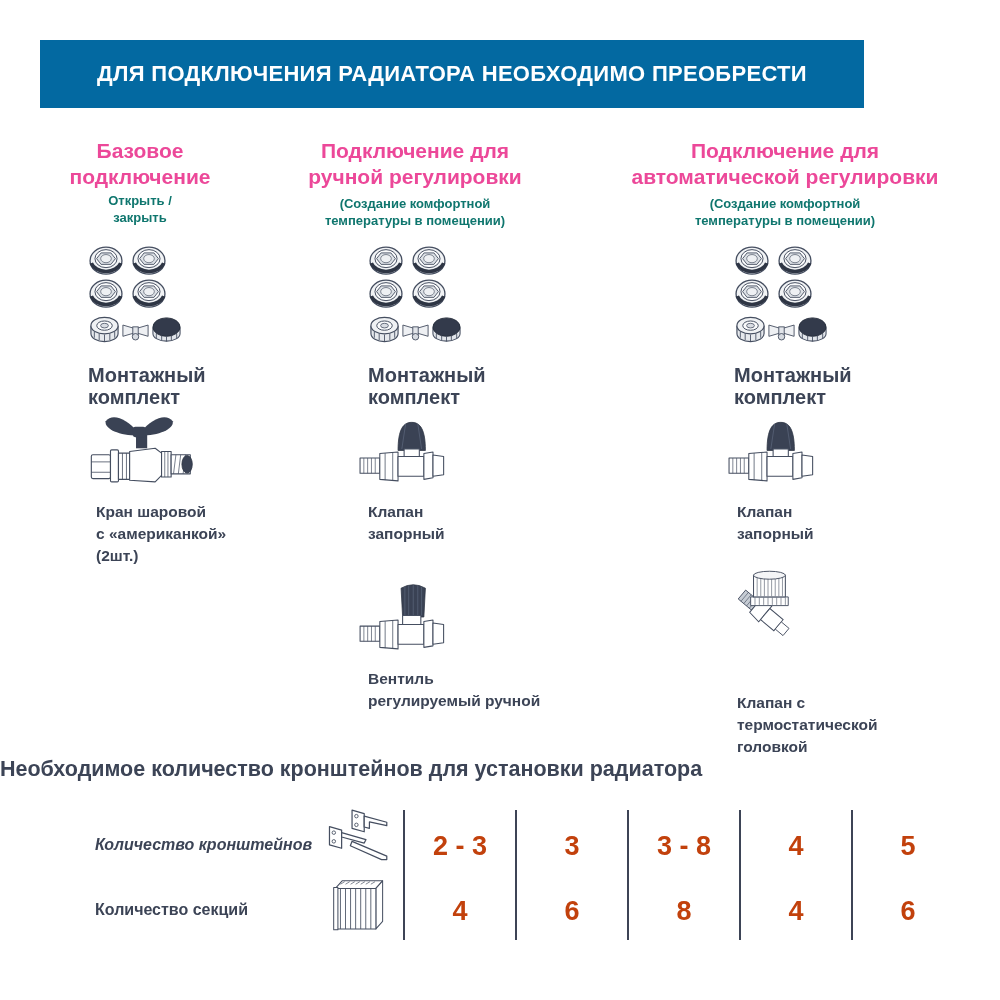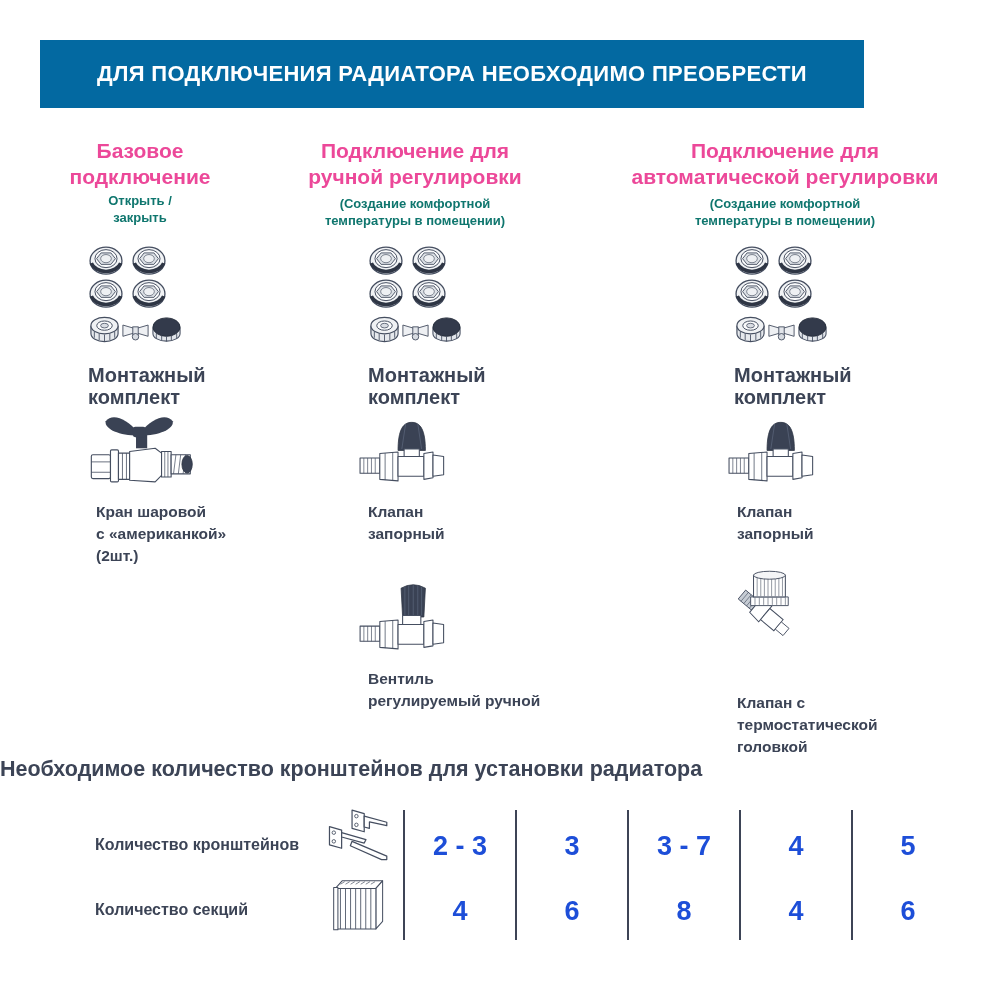--- a/index.html
+++ b/index.html
@@ -27,21 +27,21 @@
   .kit-grid { display:grid; grid-template-columns:36px 36px; column-gap:7px; row-gap:0px; }
   .kit-grid svg { width:36px; height:33px; }
   .kit-small { margin-top:3px; display:flex; align-items:center; gap:1px; }
   .kit-label { margin-top:19px; font-size:20px; font-weight:700; line-height:22px; }
   .item-label { font-size:15.5px; font-weight:700; line-height:22px; }
   .bottom-title { font-size:21.5px; font-weight:700; text-align:left; color:#3c4456; }
   .row-label { font-size:16px; font-weight:700; }
   .vline { position:absolute; width:2px; background:#3d4456; }
   .cell {
     position:absolute; width:110px; height:34px; line-height:34px;
-    text-align:center; font-size:27px; font-weight:700; color:#1d4ed8;
+    text-align:center; font-size:27px; font-weight:700; color:#c2410c;
   }
 </style>
 </head>
 <body>
 
 <svg width="0" height="0" style="position:absolute" aria-hidden="true">
   <defs>
     <symbol id="sym-fitting" viewBox="0 0 44 40">
       <ellipse cx="22" cy="19" rx="19.5" ry="16.5" fill="#f1f3f5" stroke="#454e60" stroke-width="1.6"></ellipse>
       <path d="M4 22 A19 15 0 0 0 40 22" fill="none" stroke="#2e3544" stroke-width="4.5"></path>
@@ -284,39 +284,39 @@
 <div class="abs item-label" style="left:737px; top:501px; width:160px;">Клапан<br>запорный</div>
 
 <svg class="abs" style="left:718px; top:568px; width:100px; height:94px">
     <use href="#sym-thermo"></use>
   </svg>
 <div class="abs item-label" style="left:737px; top:664px; width:180px;margin-top:28px;">Клапан с<br>термостатической<br>головкой</div>
 
 <div class="abs bottom-title" style="left:0; top:757px; width:1000px;">Необходимое количество кронштейнов для установки радиатора</div>
 
 <div>
-  <div class="abs row-label" style="left:95px; top:836px;">Количество кронштейнов</div>
+  <div class="abs row-label" style="left:95px; top:836px;font-style:italic;">Количество кронштейнов</div>
   <div class="abs row-label" style="left:95px; top:901px;">Количество секций</div>
 
   <svg class="abs" style="left:326px; top:808px; width:66px; height:58px">
       <use href="#sym-bracket"></use>
     </svg>
   <svg class="abs" style="left:332px; top:876px; width:54px; height:62px">
       <use href="#sym-radiator"></use>
     </svg>
 
   <div class="vline" style="left:403px; top:810px; height:130px;"></div>
   <div class="vline" style="left:515px; top:810px; height:130px;"></div>
   <div class="vline" style="left:627px; top:810px; height:130px;"></div>
   <div class="vline" style="left:739px; top:810px; height:130px;"></div>
   <div class="vline" style="left:851px; top:810px; height:130px;"></div>
 
   <div class="cell" style="left:405px; top:829px;">2 - 3</div>
   <div class="cell" style="left:517px; top:829px;">3</div>
-  <div class="cell" style="left:629px; top:829px;">3 - 7</div>
+  <div class="cell" style="left:629px; top:829px;">3 - 8</div>
   <div class="cell" style="left:741px; top:829px;">4</div>
   <div class="cell" style="left:853px; top:829px;">5</div>
 
   <div class="cell" style="left:405px; top:894px;">4</div>
   <div class="cell" style="left:517px; top:894px;">6</div>
   <div class="cell" style="left:629px; top:894px;">8</div>
   <div class="cell" style="left:741px; top:894px;">4</div>
   <div class="cell" style="left:853px; top:894px;">6</div>
 </div>
 

